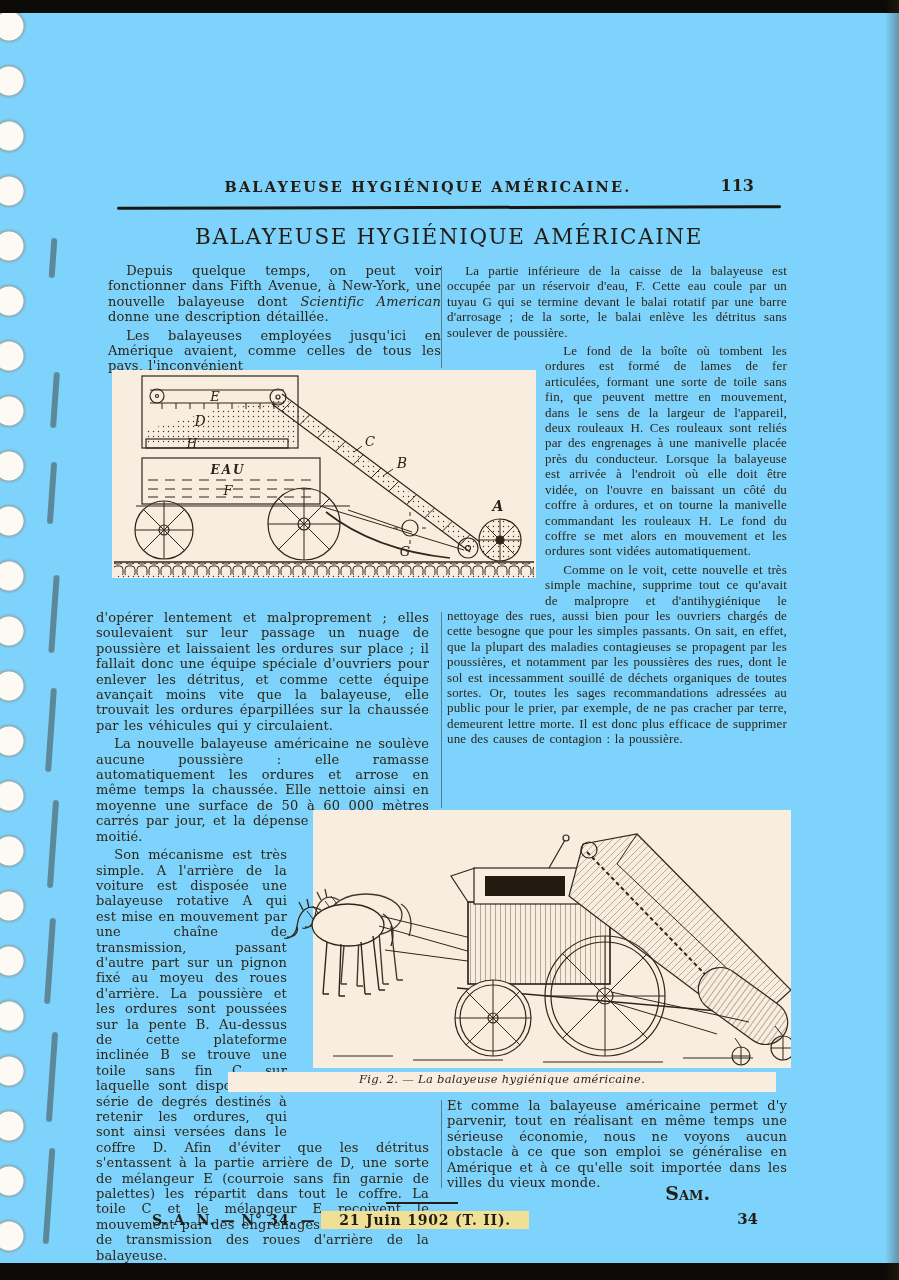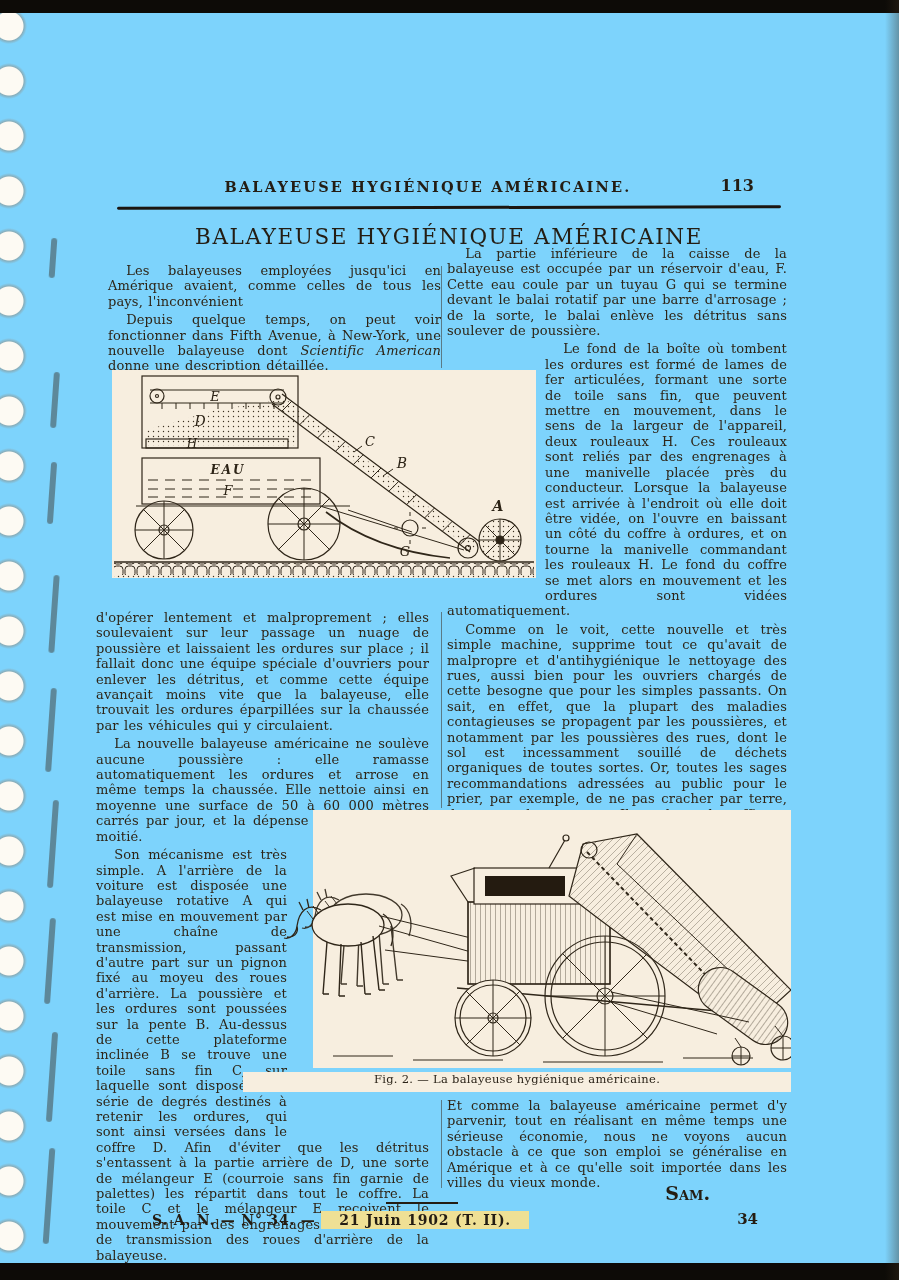--- a/index.html
+++ b/index.html
@@ -21,32 +21,32 @@
         font-size:16px;font-weight:bold;color:#241d13;}
   .header-rule{position:absolute;left:117px;top:206px;width:664px;height:3px;background:#1b1510;
         border-radius:2px;transform:rotate(-.12deg);}
   .article-title{position:absolute;left:108px;top:224px;width:682px;margin:0;text-align:center;
         font-size:21.5px;font-weight:normal;letter-spacing:1.6px;color:#241d13;}
   .tcol{position:absolute;font-size:13px;line-height:15.4px;text-align:justify;
         letter-spacing:.15px;word-spacing:1.1px;z-index:5;}
   .tcol p{margin:0 0 3px 0;text-indent:1.4em;}
   .tcol p.noindent{text-indent:0;}
   .col-left-top{left:108px;top:263px;width:333px;}
-  .col-right-top{left:447px;top:246px;width:340px;}
+  .col-right-top{left:447px;top:263px;width:340px;font-family:Liberation Serif, serif;}
   .col-left-main{left:96px;top:610px;width:333px;}
   .col-right-bottom{left:447px;top:1098px;width:340px;}
   .spacer-r{float:left;width:98px;height:250px;}
   .spacer-l{float:right;width:142px;height:290px;}
   .figure{position:absolute;z-index:10;}
   .fig1{left:112px;top:370px;width:424px;height:208px;}
   .fig2{left:243px;top:810px;width:548px;height:258px;}
   .caption{position:absolute;z-index:11;background:#f7eedf;text-align:center;
         font-size:11.5px;letter-spacing:.3px;color:#2b2318;height:20px;}
   .cap1{left:112px;top:584px;width:424px;}
-  .cap2{left:243px;top:1072px;width:548px;}
+  .cap2{left:228px;top:1072px;width:548px;font-style:italic;}
   .divider{position:absolute;left:441px;width:1px;background:rgba(62,50,36,.55);z-index:4;}
   .div1{top:266px;height:102px;}
   .div2{top:612px;height:196px;}
   .div3{top:1100px;height:88px;}
   .signature{position:absolute;left:460px;top:1182px;width:250px;text-align:right;z-index:12;
         font-variant:small-caps;font-weight:bold;font-size:19px;color:#241d13;}
   .mid-rule{position:absolute;left:386px;top:1202px;width:72px;height:2px;background:#241d13;z-index:12;}
   .footer-line{position:absolute;left:152px;top:1212px;z-index:12;font-size:14px;font-weight:bold;
         letter-spacing:.8px;color:#241d13;}
   .footer-line .hl{background:#efe095;padding:1px 18px;}
@@ -70,22 +70,22 @@
   <div class="smudge" style="left:47px;top:918px;height:86px;"></div>
   <div class="smudge" style="left:49px;top:1032px;height:90px;"></div>
   <div class="smudge" style="left:46px;top:1148px;height:96px;"></div>
 
   <div class="running-title">BALAYEUSE HYGIÉNIQUE AMÉRICAINE.</div>
   <div class="folio-top">113</div>
   <div class="header-rule"></div>
   <h1 class="article-title">BALAYEUSE HYGIÉNIQUE AMÉRICAINE</h1>
 
   <div class="tcol col-left-top">
+    <p><span>Depuis quelque temps, on peut voir fonctionner dans Fifth Avenue, à New-York, une nouvelle balayeuse dont </span><span class="ital">Scientific American</span><span> donne une description détaillée.</span></p>
     <p>Les balayeuses employées jusqu'ici en Amérique avaient, comme celles de tous les pays, l'inconvénient</p>
-    <p><span>Depuis quelque temps, on peut voir fonctionner dans Fifth Avenue, à New-York, une nouvelle balayeuse dont </span><span class="ital">Scientific American</span><span> donne une description détaillée.</span></p>
   </div>
 
   <div class="tcol col-right-top">
     <p>La partie inférieure de la caisse de la balayeuse est occupée par un réservoir d'eau, F. Cette eau coule par un tuyau G qui se termine devant le balai rotatif par une barre d'arrosage ; de la sorte, le balai enlève les détritus sans soulever de poussière.</p>
     <div class="spacer-r"></div>
     <p>Le fond de la boîte où tombent les ordures est formé de lames de fer articulées, formant une sorte de toile sans fin, que peuvent mettre en mouvement, dans le sens de la largeur de l'appareil, deux rouleaux H. Ces rouleaux sont reliés par des engrenages à une manivelle placée près du conducteur. Lorsque la balayeuse est arrivée à l'endroit où elle doit être vidée, on l'ouvre en baissant un côté du coffre à ordures, et on tourne la manivelle commandant les rouleaux H. Le fond du coffre se met alors en mouvement et les ordures sont vidées automatiquement.</p>
     <p>Comme on le voit, cette nouvelle et très simple machine, supprime tout ce qu'avait de malpropre et d'antihygiénique le nettoyage des rues, aussi bien pour les ouvriers chargés de cette besogne que pour les simples passants. On sait, en effet, que la plupart des maladies contagieuses se propagent par les poussières, et notamment par les poussières des rues, dont le sol est incessamment souillé de déchets organiques de toutes sortes. Or, toutes les sages recommandations adressées au public pour le prier, par exemple, de ne pas cracher par terre, demeurent lettre morte. Il est donc plus efficace de supprimer une des causes de contagion : la poussière.</p>
   </div>
 
   <div class="tcol col-left-main">

